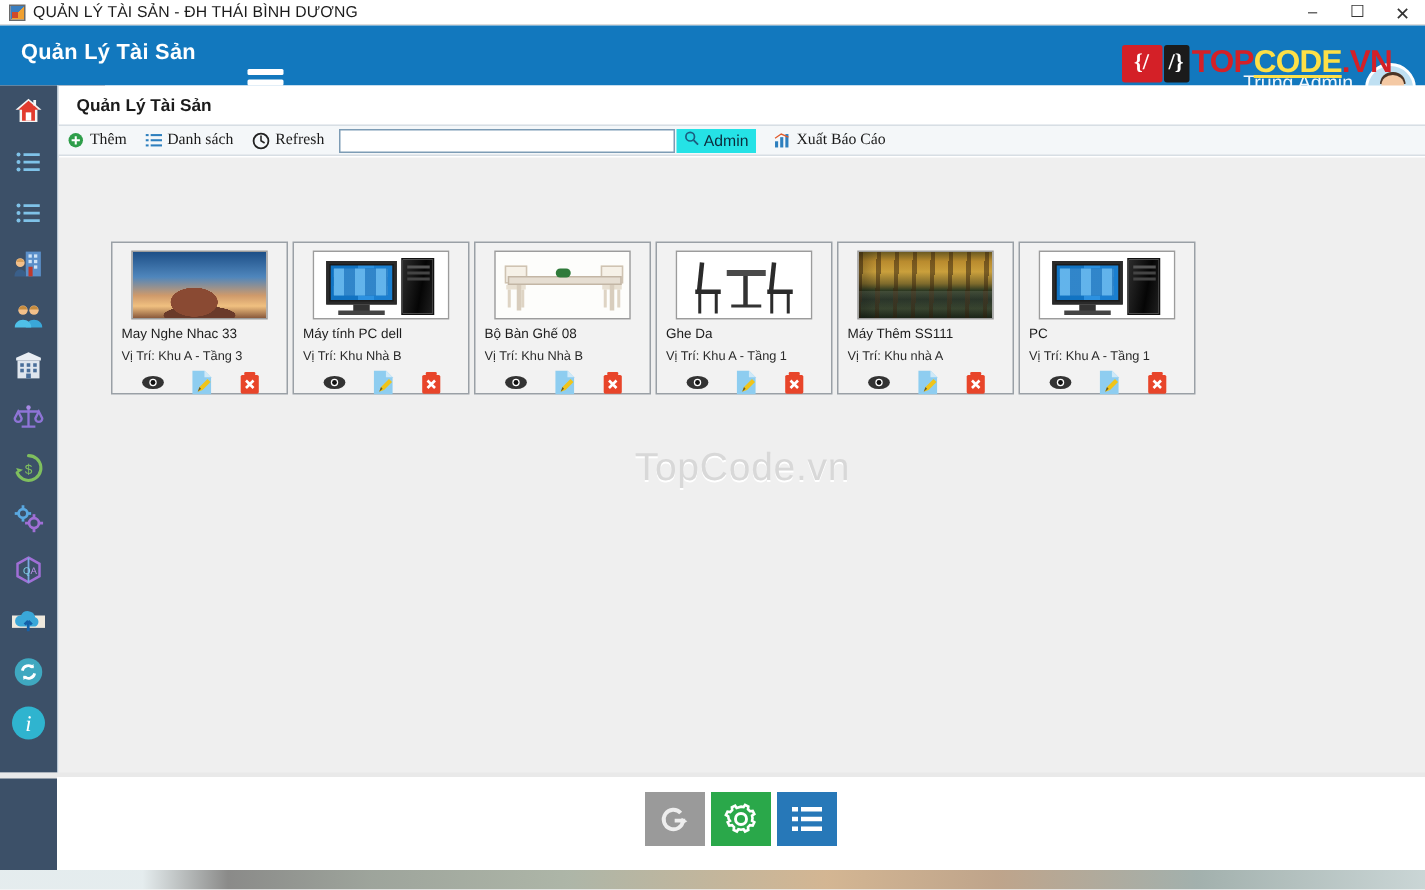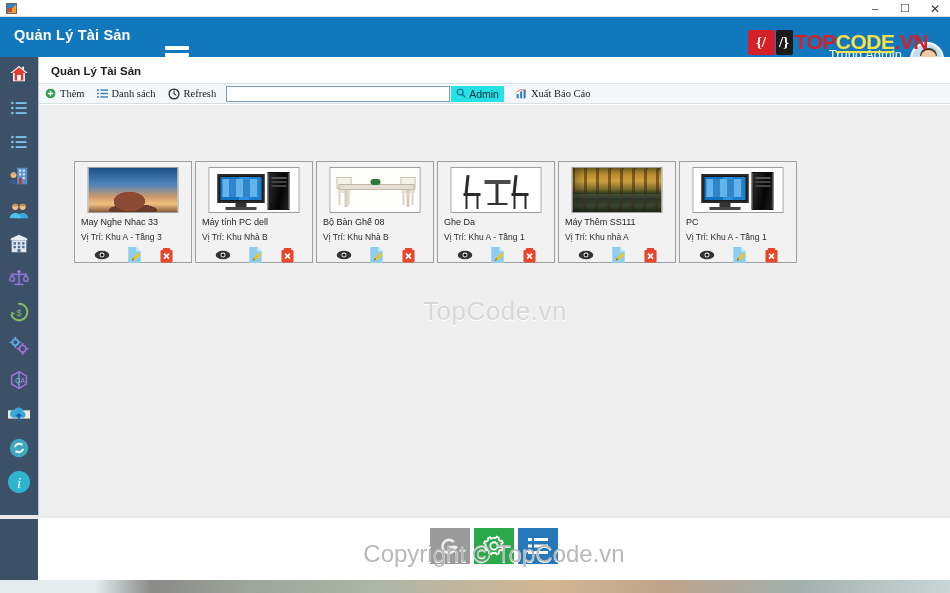--- a/index.html
+++ b/index.html
@@ -243,20 +243,21 @@
   }
   #sidebotfill{
     position:absolute; left:0; top:515px; width:38px; height:65px; background:#3c5068;
   }
 </style>
 </head>
 <body>
 
 <div id="titlebar">
   <span class="app-ico"></span>
+  <span class="tb-title">QUẢN LÝ TÀI SẢN - ĐH THÁI BÌNH DƯƠNG</span>
   <div id="winbtns">
     <div class="wb">–</div>
     <div class="wb">☐</div>
     <div class="wb close">✕</div>
   </div>
 </div>
 
 <div id="appheader">
   <div class="brand">Quản Lý Tài Sản</div>
   <div id="hamburger">
@@ -756,16 +757,15 @@
             <rect x="2" y="4" width="4" height="3"></rect>
             <rect x="2" y="10.5" width="4" height="3"></rect>
             <rect x="2" y="17" width="4" height="3"></rect>
         <rect x="8" y="4" width="14" height="3"></rect>
             <rect x="8" y="10.5" width="14" height="3"></rect>
             <rect x="8" y="17" width="14" height="3"></rect>
           </g>
       </svg>
     </div>
   </div>
-  <div id="wm-foot">Copyright © TopCode.vn</div>
 </div>
 
 <div id="bottomstrip"></div>
 
 </body></html>

